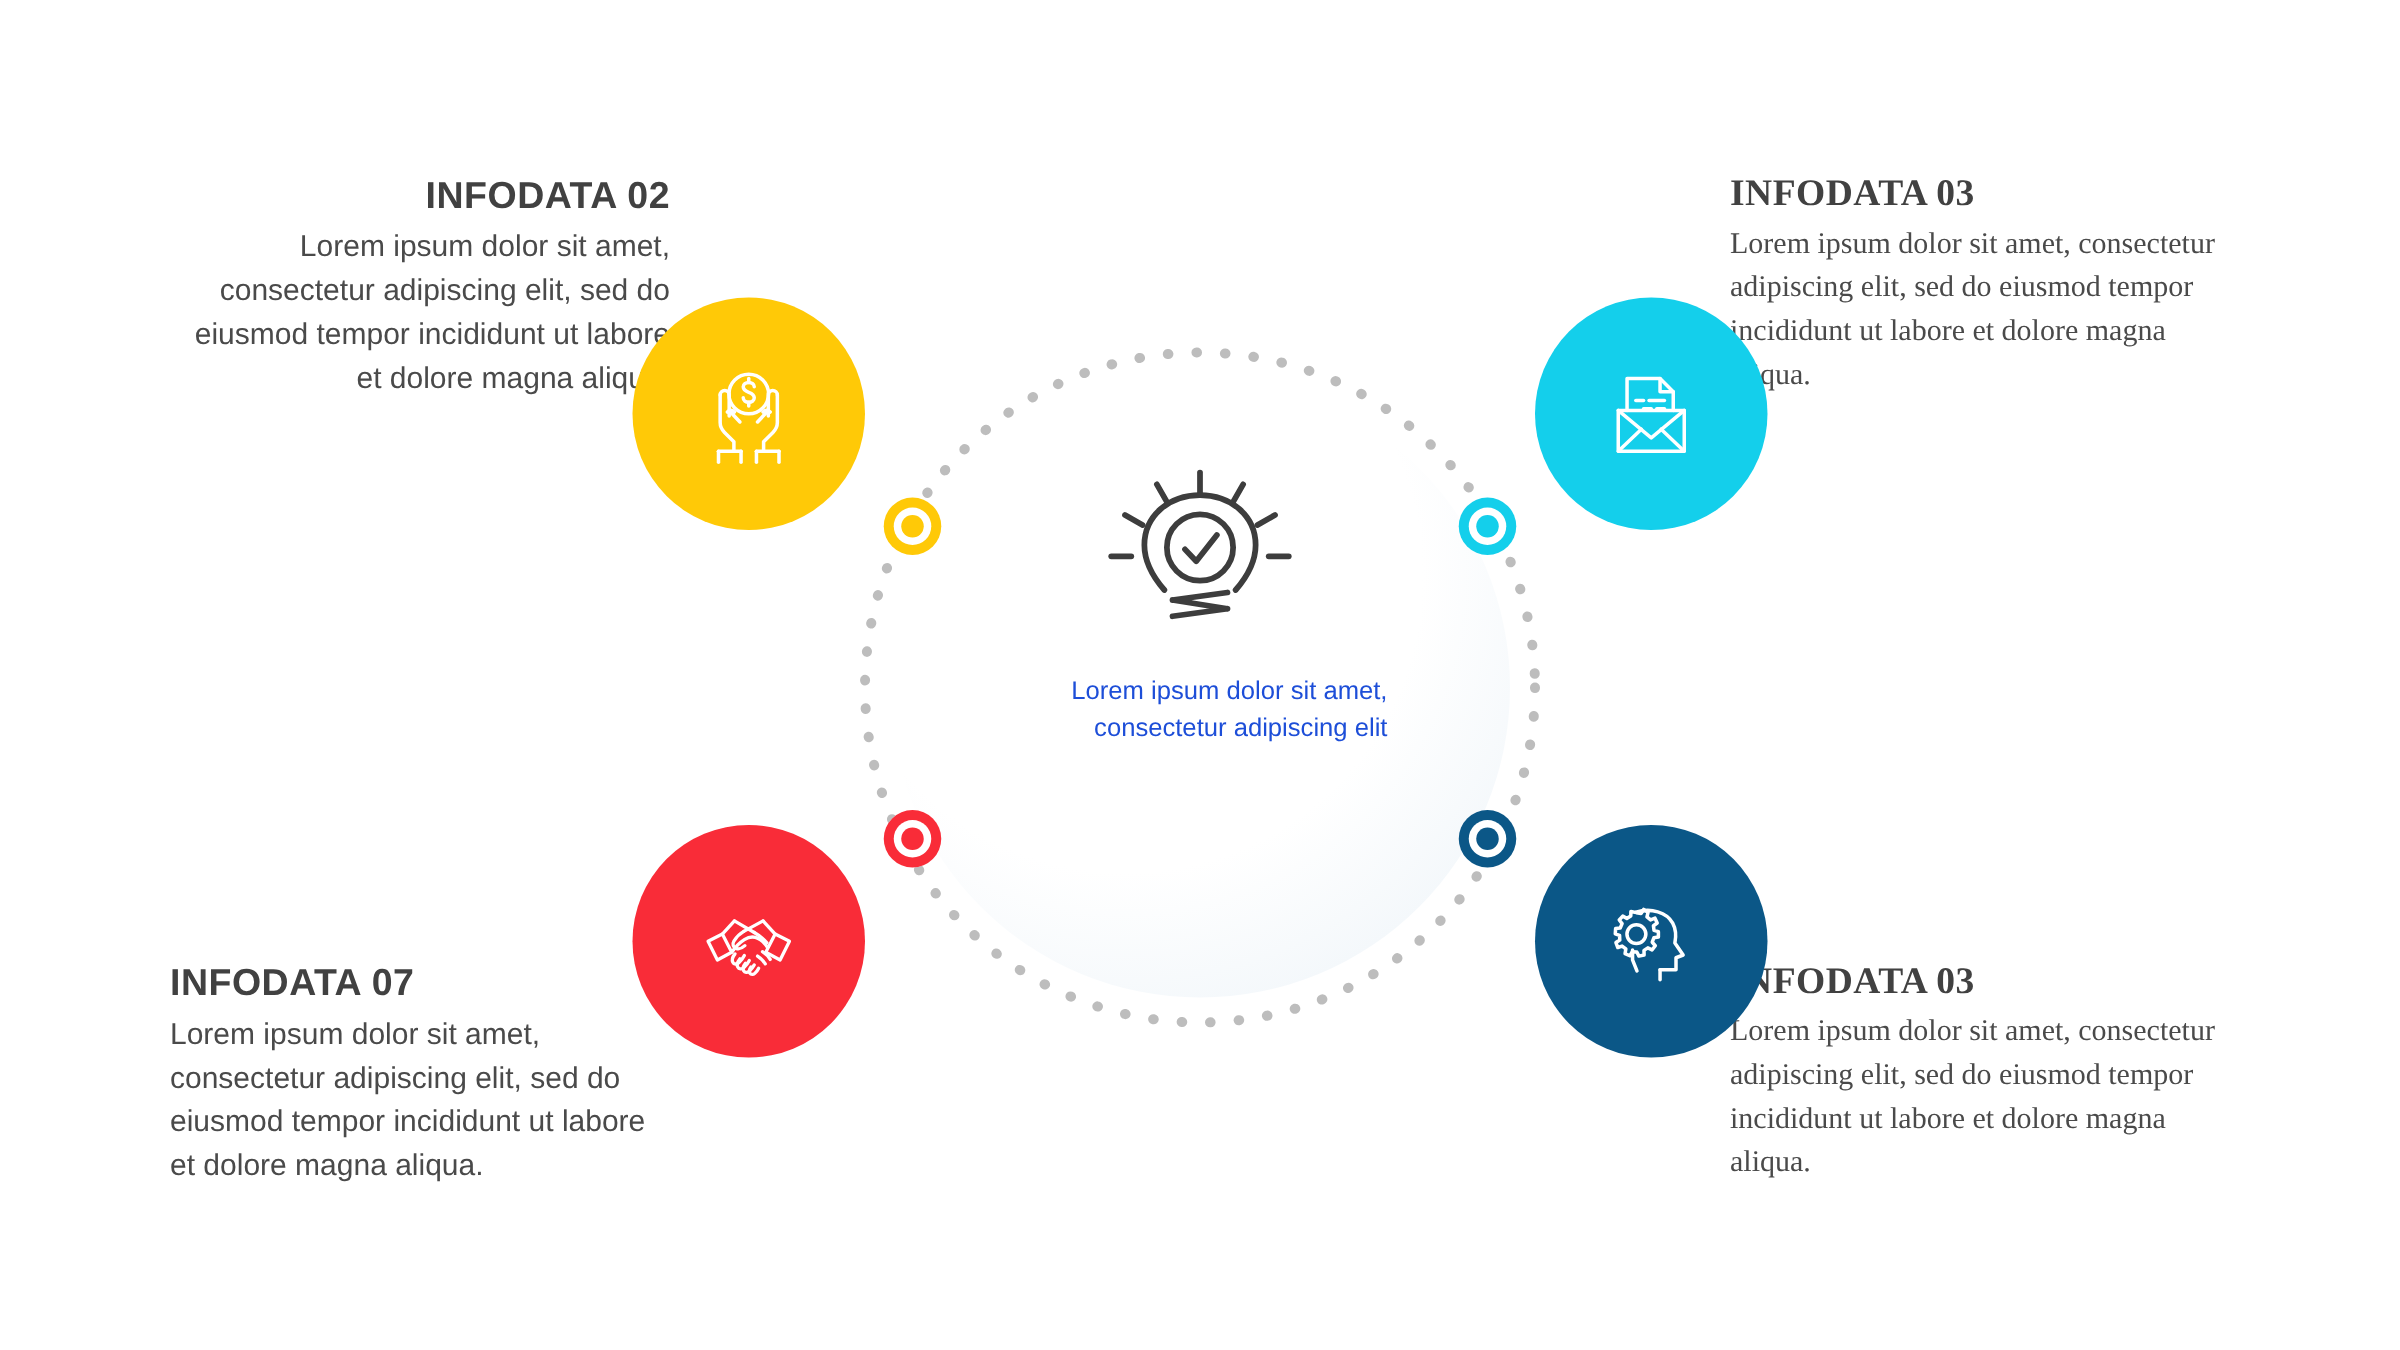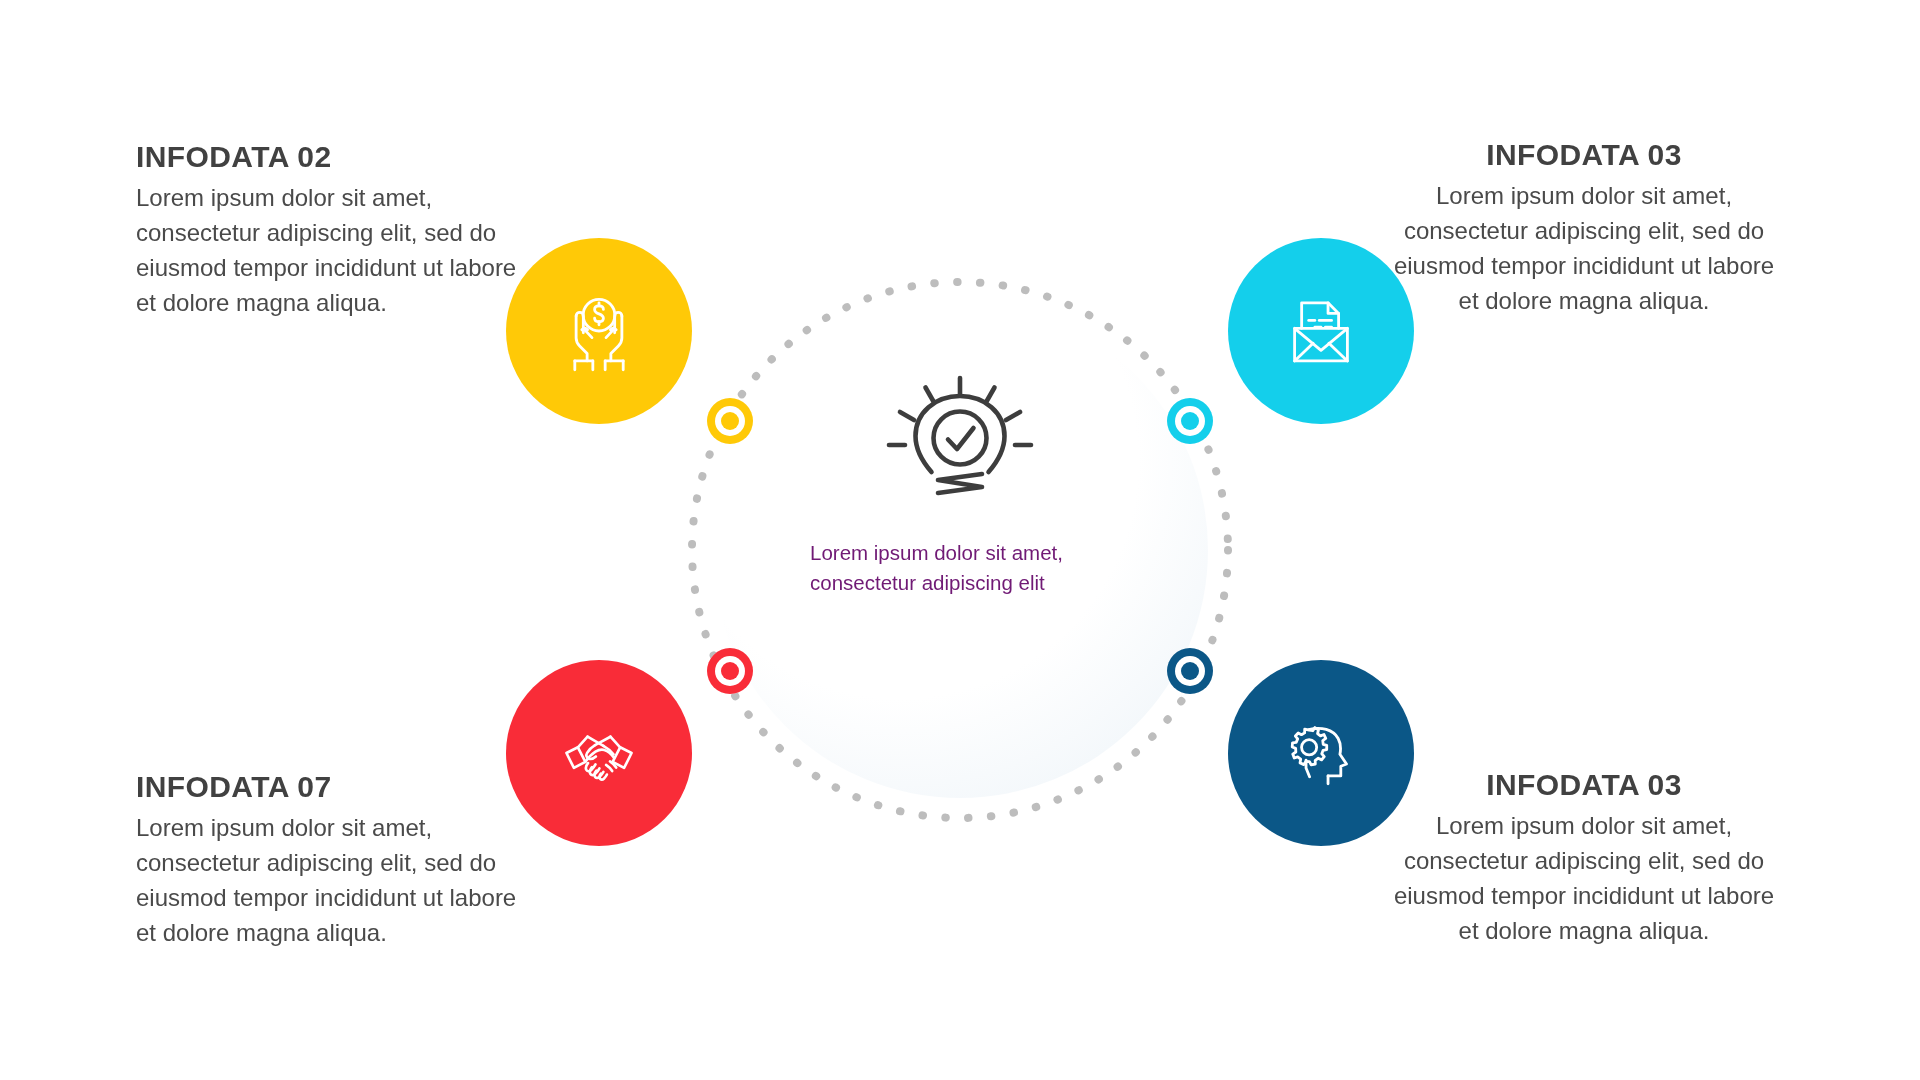--- a/index.html
+++ b/index.html
@@ -15,23 +15,23 @@
   .textblock { position:absolute; width:400px; }
   .textblock .heading {
     font-size:30px; font-weight:bold; color:#414141;
     letter-spacing:0.4px; line-height:1.1;
   }
   .textblock .body {
     margin-top:7px; font-size:24px; color:#4a4a4a;
     line-height:1.46; font-weight:400;
   }
   .tb-left  { text-align:left; }
-  .tb-right { text-align:center; }
-
-  #tb-02 { left:136px; top:140px; }
+  .tb-right { text-align:left;font-family:Liberation Serif, serif; }
+
+  #tb-02 { left:136px; top:140px;text-align:right; }
   #tb-01 { left:136px; top:770px; }
   #tb-03 { left:1384px; top:138px; }
   #tb-04 { left:1384px; top:768px; }
 
   
   .center-wrap {
     position:absolute; left:672px; top:262px;
     width:576px; height:576px;
   }
   .dotted-ring {
@@ -43,22 +43,22 @@
     background:radial-gradient(circle at 38% 32%, #ffffff 0%, #ffffff 52%, #f4f8fb 78%, #eef4f8 100%);
   }
   .center-icon {
     position:absolute; left:50%; top:112px;
     transform:translateX(-50%);
     width:150px; height:136px;
   }
   .center-text {
     position:absolute; left:50%; top:276px;
     transform:translateX(-50%);
-    width:300px; text-align:left;
-    font-size:20.5px; color:#701a75; line-height:1.48;
+    width:300px; text-align:right;
+    font-size:20.5px; color:#1d4ed8; line-height:1.48;
   }
 
   
   .node {
     position:absolute; width:186px; height:186px;
     border-radius:50%;
     display:flex; align-items:center; justify-content:center;
   }
   .node svg { width:88px; height:88px; display:block; }
   #node-02 { left:506px;  top:238px; }

